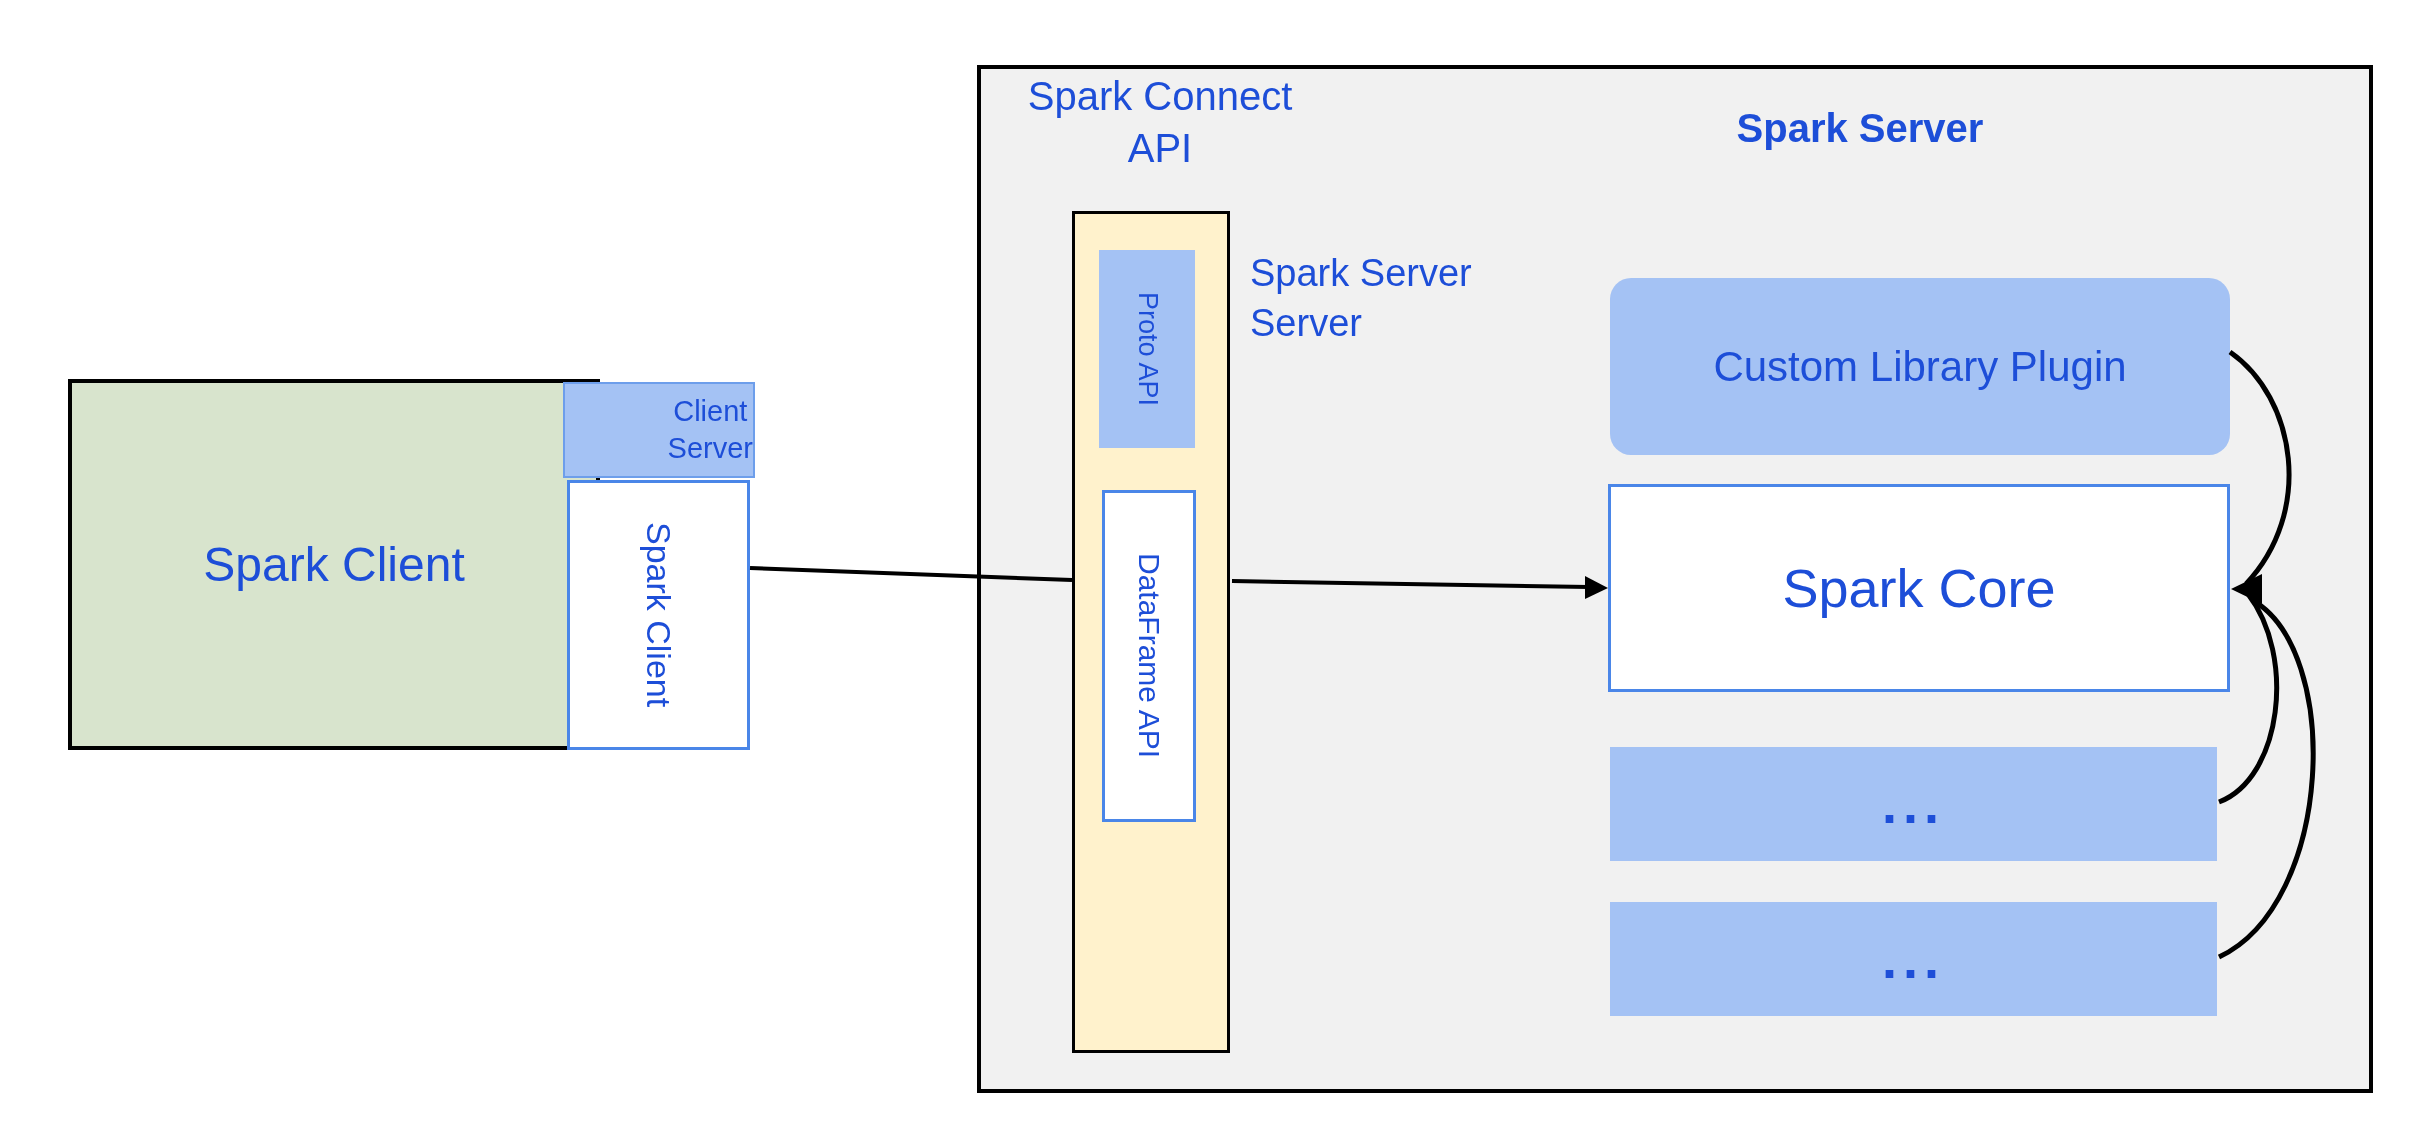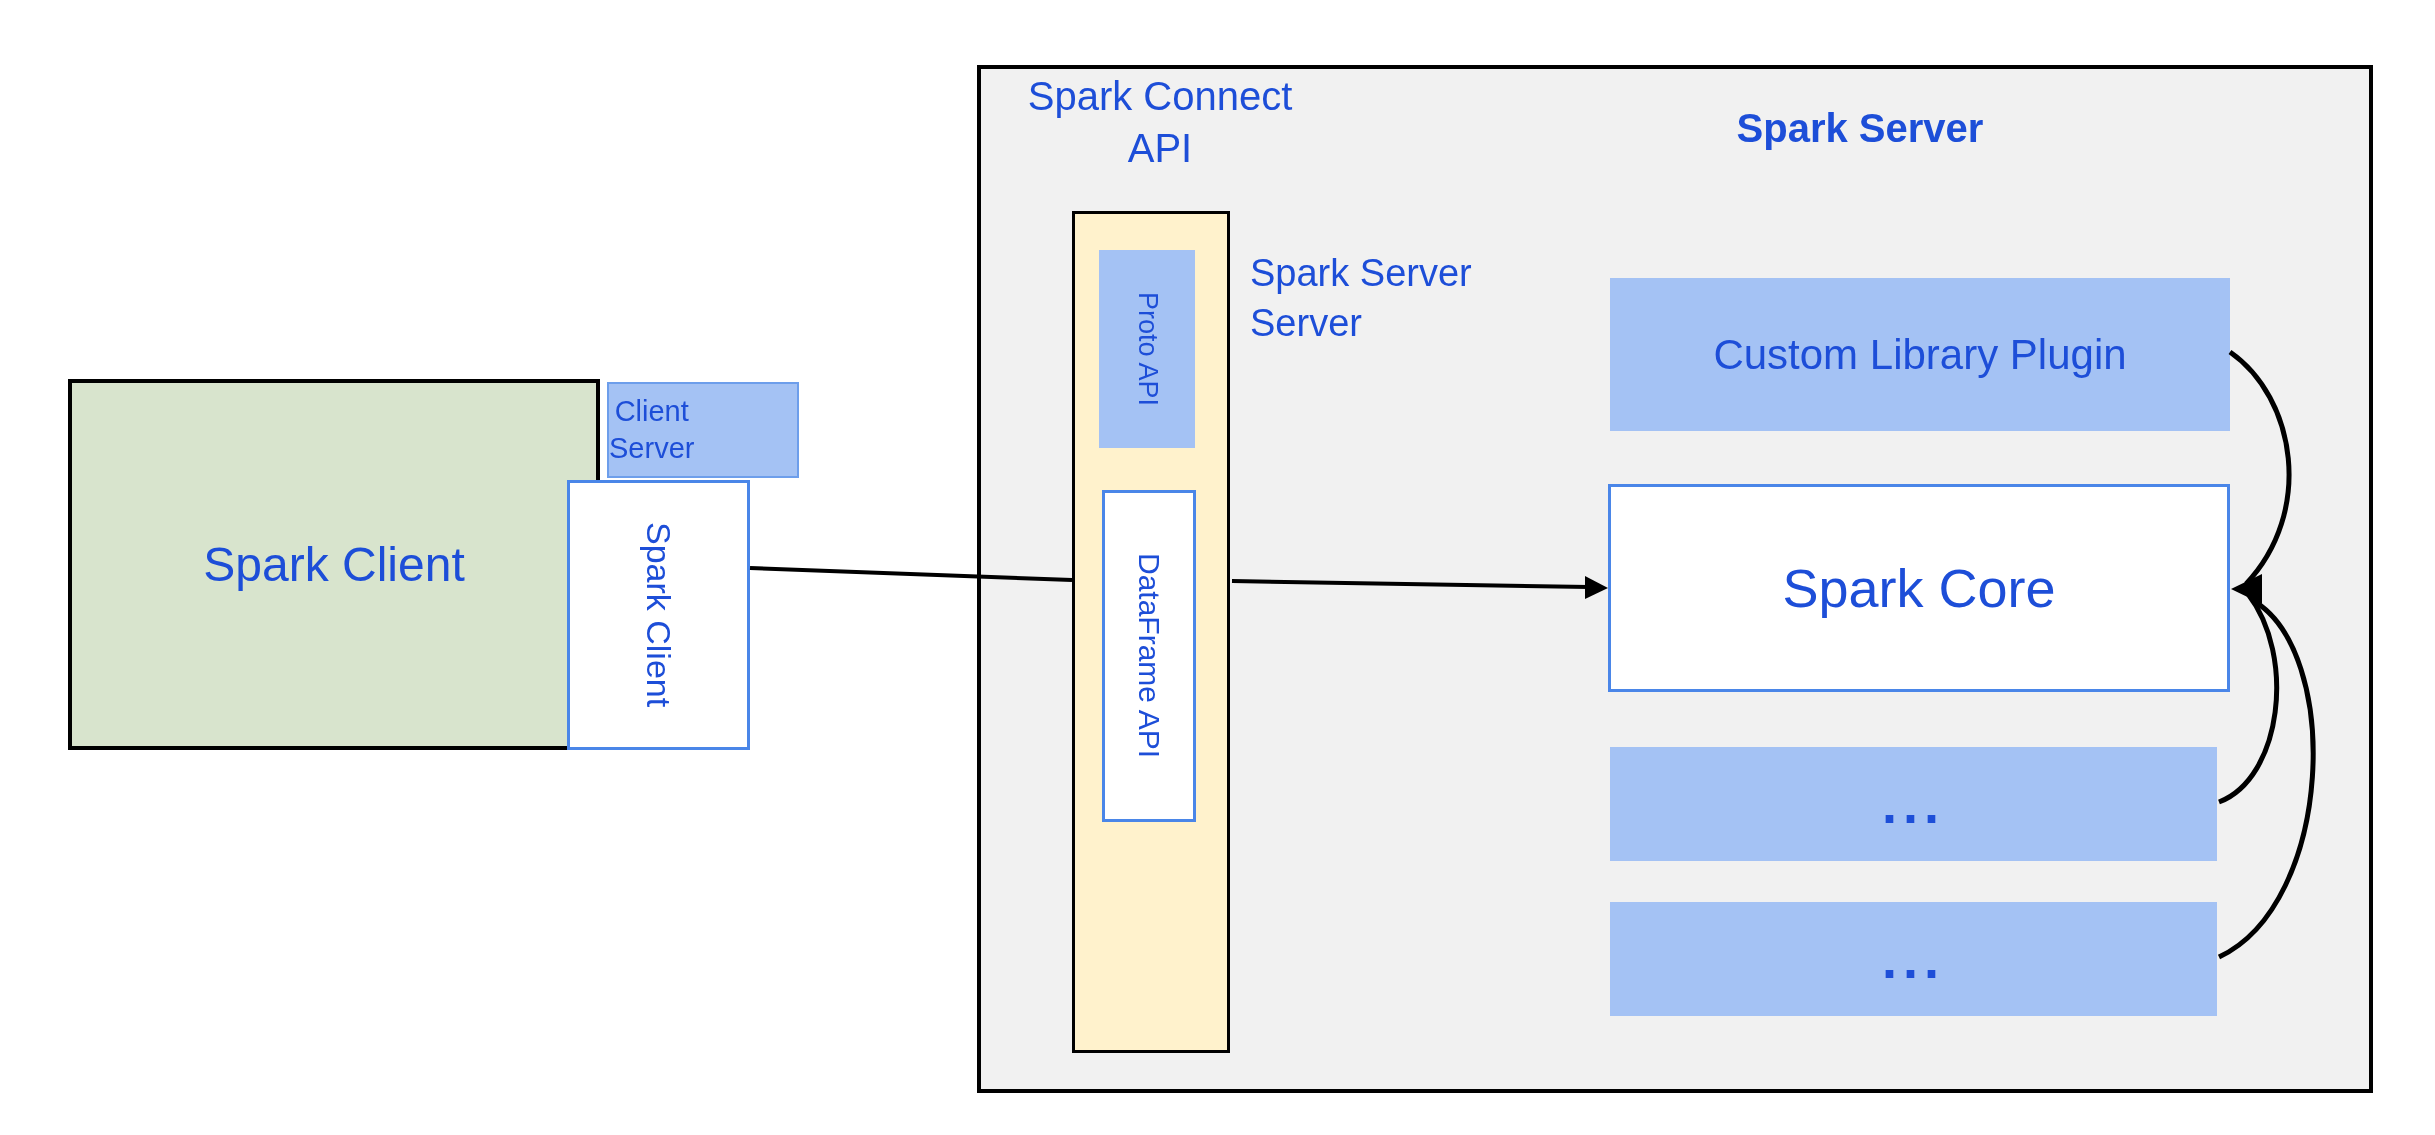--- a/index.html
+++ b/index.html
@@ -33,22 +33,22 @@
   
   .client-app-box{
     left:68px;top:379px;width:532px;height:371px;
     background:#d8e4cd;border:4px solid #000;
     display:flex;align-items:center;justify-content:center;
     text-align:center;font-size:48px;line-height:66px;
   }
   .client-package-box{
     left:563px;top:382px;width:192px;height:96px;
     background:#a4c2f4;border:2px solid #6d9eeb;
-    display:flex;align-items:center;justify-content:flex-start;
-    text-align:center;font-size:29px;line-height:37px;margin-left:44px;
+    display:flex;align-items:center;justify-content:flex-end;
+    text-align:center;font-size:29px;line-height:37px;
   }
   .spark-client-box{
     left:567px;top:480px;width:183px;height:270px;
     background:#fff;border:3px solid #4a86e8;
     display:flex;align-items:center;justify-content:center;
   }
   .vtext{
     writing-mode:vertical-rl;text-orientation:mixed;
     white-space:nowrap;
   }
@@ -65,24 +65,25 @@
   }
   .proto-box .vtext{font-size:27px;}
   .dataframe-box{
     left:1102px;top:490px;width:94px;height:332px;
     background:#fff;border:3px solid #4a86e8;
     display:flex;align-items:center;justify-content:center;
   }
   .dataframe-box .vtext{font-size:30px;}
   
   .plugin-box{
-    left:1610px;top:278px;width:620px;height:153px;
+    left:1610px;top:278px;width:620px;height:177px;
     background:#a4c2f4;
     display:flex;align-items:center;justify-content:center;
     font-size:42px;
+    border-radius:21px;
   }
   .core-box{
     left:1608px;top:484px;width:622px;height:208px;
     background:#fff;border:3px solid #4a86e8;
     display:flex;align-items:center;justify-content:center;
     font-size:54px;
   }
   .dots-box{
     left:1610px;width:607px;height:114px;
     background:#a4c2f4;

